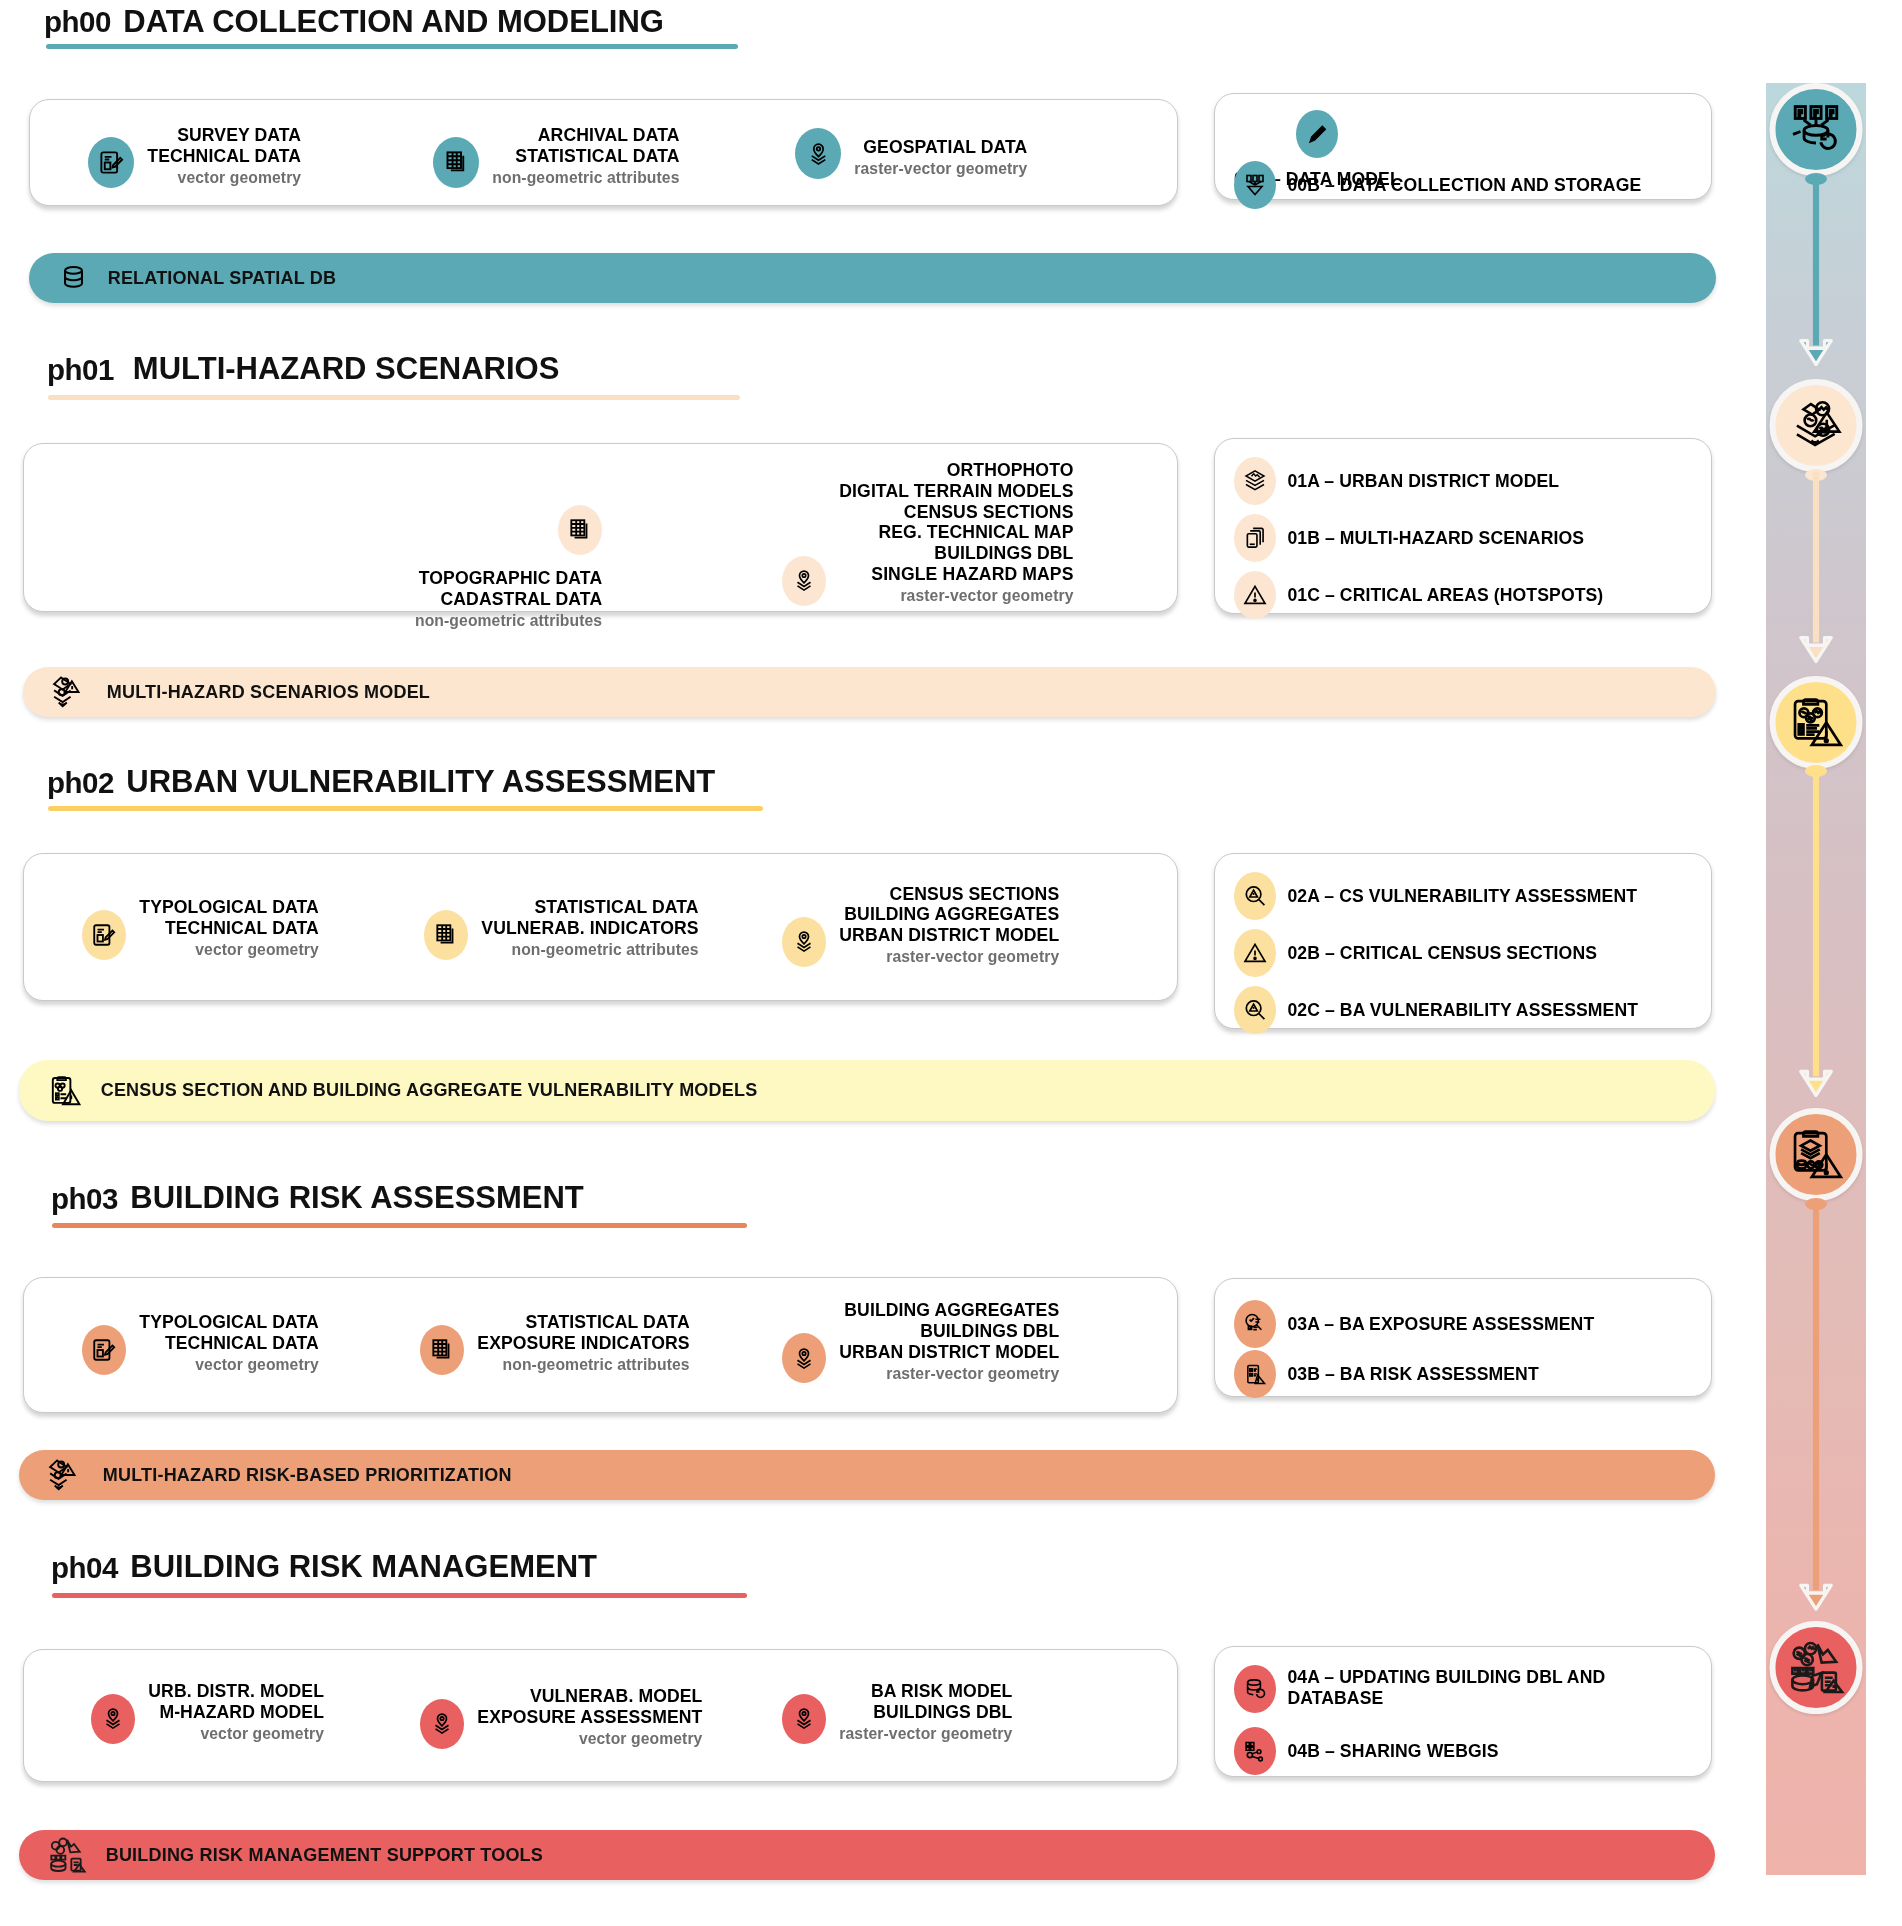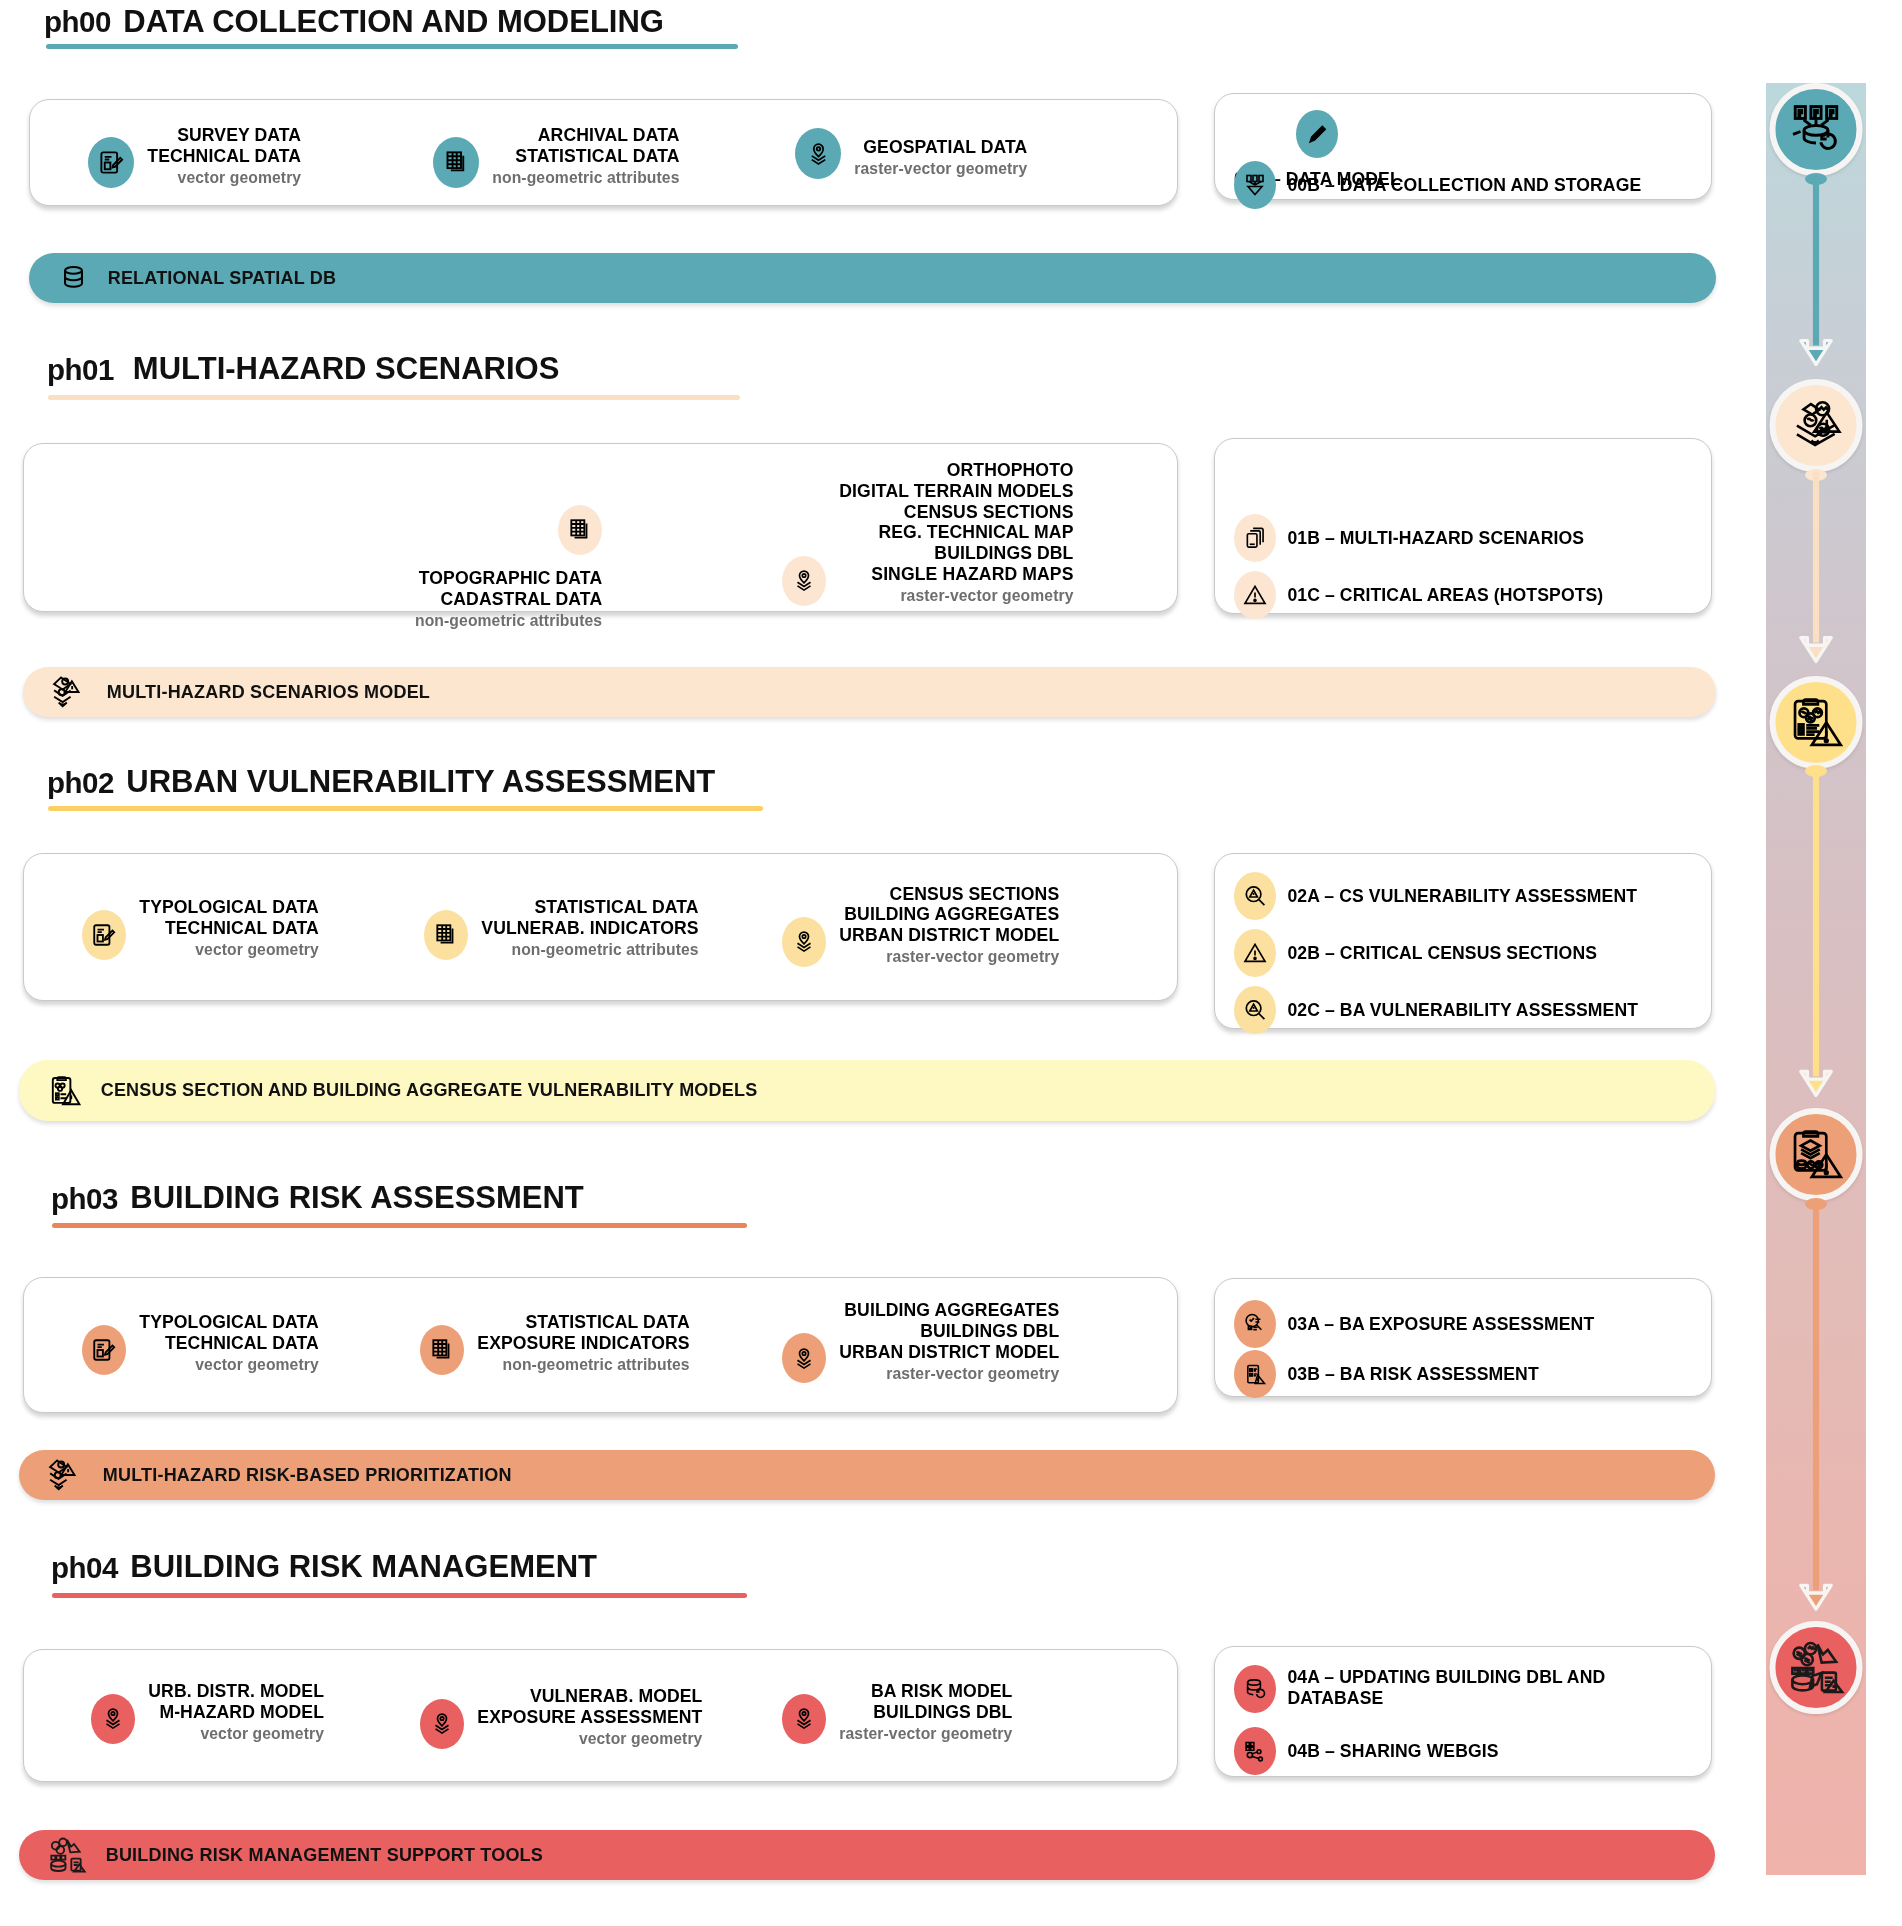--- a/index.html
+++ b/index.html
@@ -219,20 +219,31 @@
         <span class="d-main">CENSUS SECTIONS</span>
         <span class="d-main">REG. TECHNICAL MAP</span>
         <span class="d-main">BUILDINGS DBL</span>
         <span class="d-main">SINGLE HAZARD MAPS</span>
         <span class="d-sub">raster-vector geometry</span>
       </span>
     </div>
   </div>
 
   <div class="card" style="left:1214px;top:438px;width:498px;height:176px;">
+    <div class="oitem" style="left:19px;top:18px;">
+      <span class="chip" style="width:42px;height:48px;background:#fde6d1;">
+        <svg class="ico" width="24" height="26" viewBox="0 0 24 24" fill="none" stroke="#000" stroke-width="1.5">
+            <path d="M12 1.8 21 7l-9 5.2L3 7z"></path>
+            <path d="M3 11.3 12 16.5 21 11.3"></path>
+            <path d="M3 15.5 12 20.7 21 15.5"></path>
+            <path d="M8.5 7.2l2.2-2.4 2 2.2 1.6-1.3 2.4 2.6"></path>
+          </svg>
+      </span>
+      <span class="o-label">01A – URBAN DISTRICT MODEL</span>
+    </div>
     <div class="oitem" style="left:19px;top:75px;text-align:center;">
       <span class="chip" style="width:42px;height:48px;background:#fde6d1;">
         <svg class="ico" width="23" height="25" viewBox="0 0 24 24" fill="none" stroke="#000" stroke-width="1.7">
             <rect x="3.5" y="7" width="10" height="14" rx="1.4"></rect>
             <path d="M6.5 4h9a1.4 1.4 0 0 1 1.4 1.4v13"></path>
             <path d="M9.5 1.5h9a1.4 1.4 0 0 1 1.4 1.4v13"></path>
             <path d="M6 18h5.2"></path>
           </svg>
       </span>
       <span class="o-label">01B – MULTI-HAZARD SCENARIOS</span>

